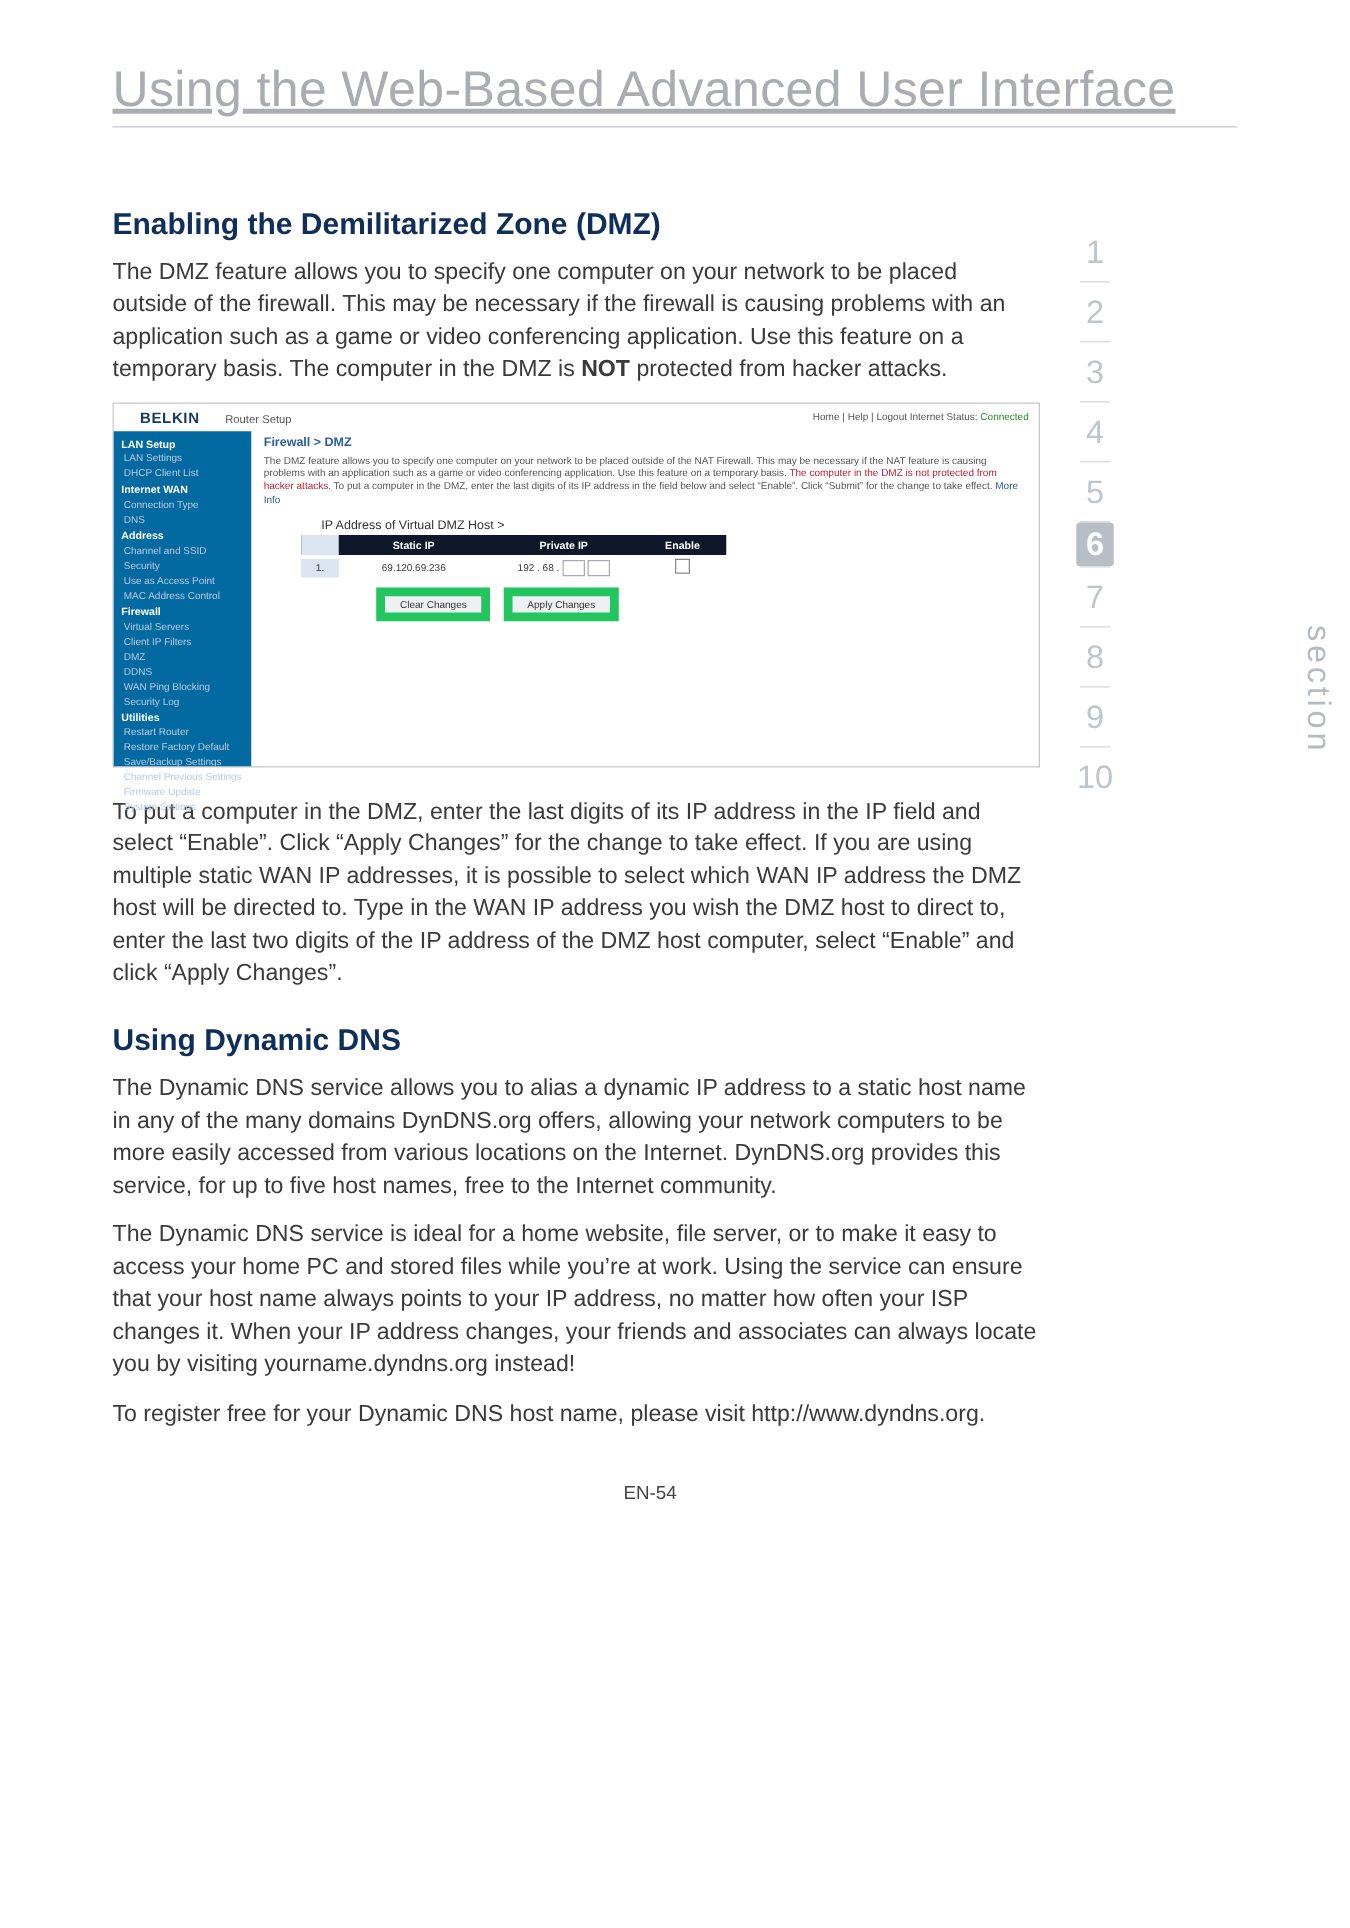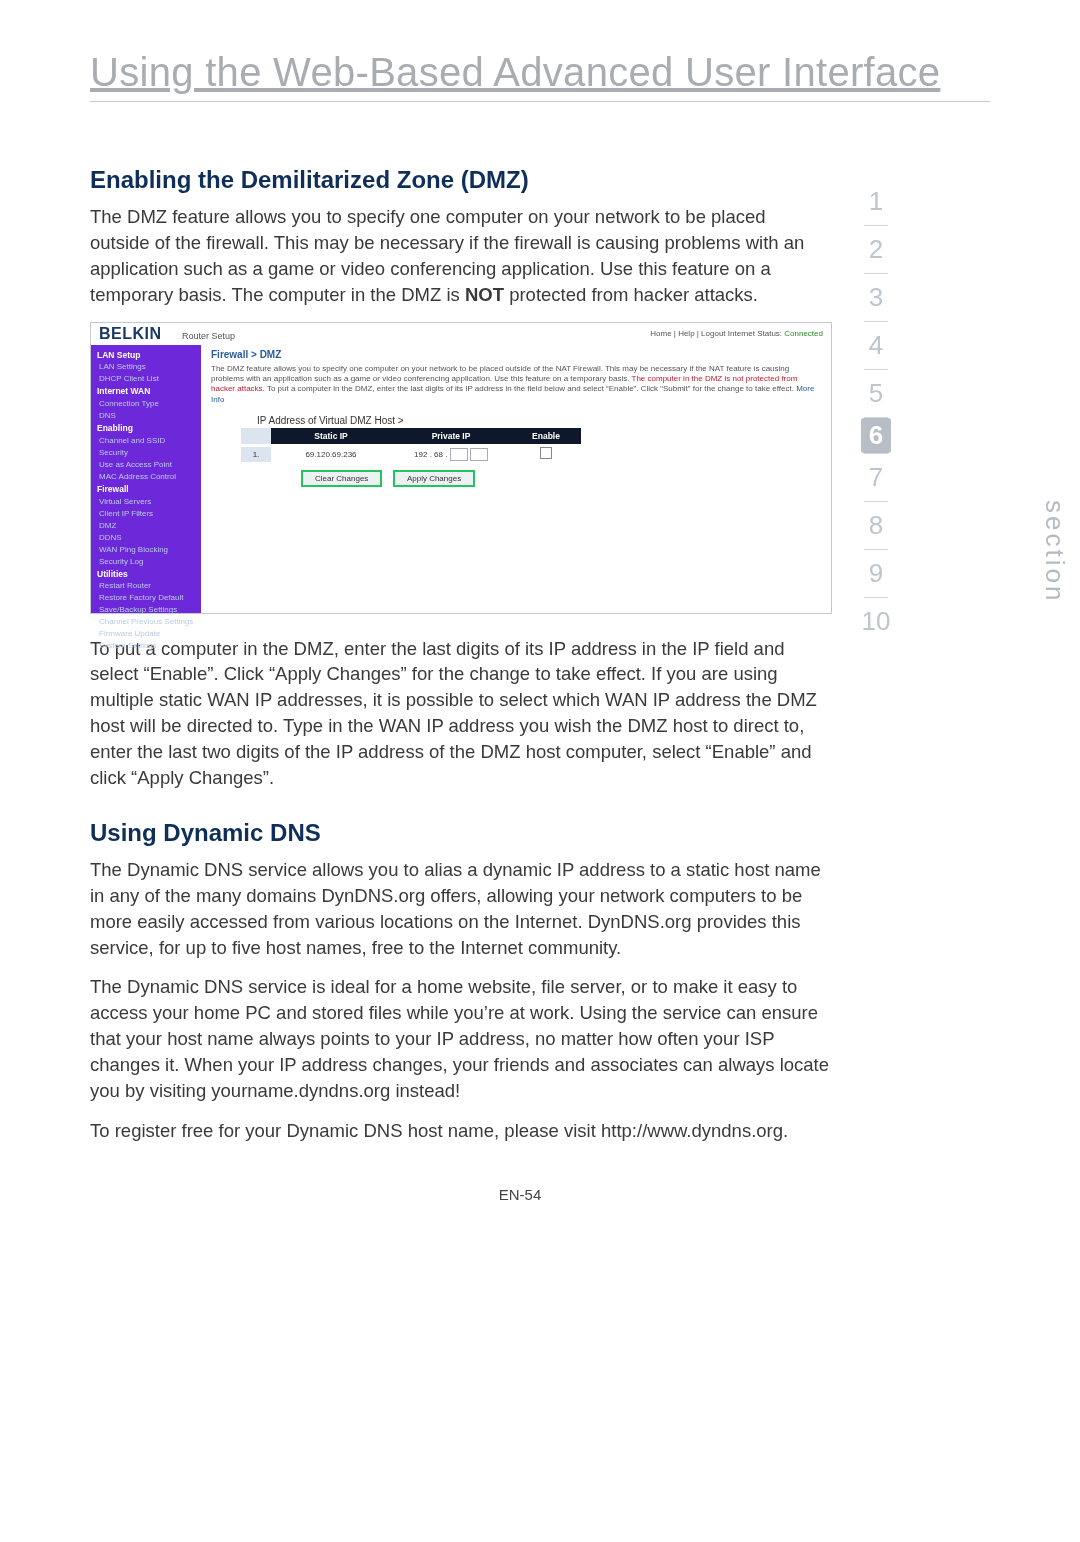--- a/index.html
+++ b/index.html
@@ -91,42 +91,43 @@
     background: #fff;
     width: 740px;
     height: 290px;
     margin: 12px 0 22px 0;
     font-size: 9px;
     position: relative;
     display: flex;
   }
   .shot-side {
     width: 110px;
-    background: #6d28d9;
+    background: #0369a1;
     color: #b8cce6;
     padding: 4px 6px;
     box-sizing: border-box;
     line-height: 1.5;
   }
   .shot-side .grp { color: #fff; font-weight: bold; font-size: 8.5px; }
   .shot-side .itm { font-size: 8px; padding-left: 2px; }
   .shot-main { flex: 1; position: relative; }
   .shot-header {
     height: 22px;
     display: flex;
     align-items: center;
     padding: 0 8px;
     font-size: 9px;
     justify-content: space-between;
   }
   .belkin-logo {
     font-weight: bold;
     color: #1b3a63;
-    font-size: 16px;
+    font-size: 12px;
     letter-spacing: 0.5px;
+    margin-left: 13px;
   }
   .shot-header .rs { color: #555; font-size: 9px; }
   .shot-status { font-size: 8px; color: #555; text-align: right; }
   .shot-status .grn { color: #2a8a2a; }
   .crumb {
     color: #2a5ca0;
     font-size: 10px;
     padding: 4px 10px;
     font-weight: bold;
   }
@@ -171,21 +172,21 @@
     border:1px solid #aab;
     width:16px; height:11px;
     font-size:7px;
     background:#fff;
     vertical-align:middle;
   }
   .chk { display:inline-block; width:10px; height:10px; border:1px solid #888; background:#fff;}
   .btns { margin: 6px 0 0 100px; }
   .btn {
     display:inline-block;
-    border:2px solid #22c55e;
+    border:7px solid #22c55e;
     padding:2px 12px;
     font-size:8px;
     color:#333;
     background:#eef1f4;
     margin-right:8px;
   }
 </style>
 </head>
 <body>
 
@@ -214,21 +215,21 @@
           </div>
         </div>
 
         <div class="shot-side" style="margin-top:22px;">
           <div class="grp">LAN Setup</div>
           <div class="itm">LAN Settings</div>
           <div class="itm">DHCP Client List</div>
           <div class="grp">Internet WAN</div>
           <div class="itm">Connection Type</div>
           <div class="itm">DNS</div>
-          <div class="grp">Enabling</div>
+          <div class="grp">Address</div>
           <div class="itm">Channel and SSID</div>
           <div class="itm">Security</div>
           <div class="itm">Use as Access Point</div>
           <div class="itm">MAC Address Control</div>
           <div class="grp">Firewall</div>
           <div class="itm">Virtual Servers</div>
           <div class="itm">Client IP Filters</div>
           <div class="itm">DMZ</div>
           <div class="itm">DDNS</div>
           <div class="itm">WAN Ping Blocking</div>

